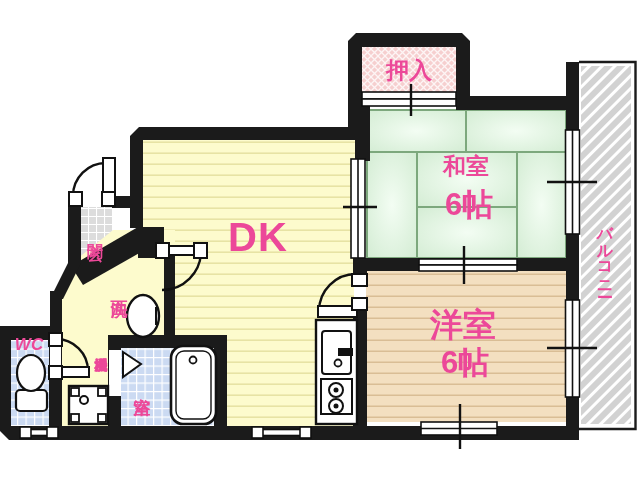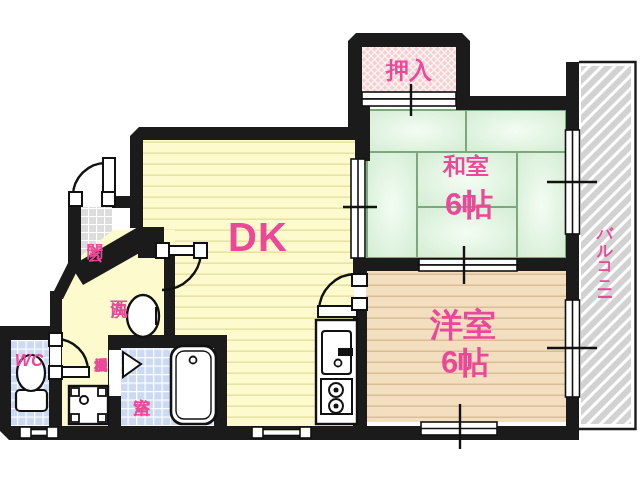--- a/index.html
+++ b/index.html
@@ -2,21 +2,21 @@
 <html><head>
 <meta charset="utf-8">
 <style>
   html,body{margin:0;padding:0;background:#fff;}
   .stage{position:relative;width:640px;height:480px;background:#ffffff;overflow:hidden;
          font-family:"Liberation Sans", sans-serif;}
   .stage svg{position:absolute;left:0;top:0;}
   .lbl{position:absolute;transform:translate(-50%,-50%);color:#ec4899;font-weight:900;
        white-space:nowrap;line-height:1;text-align:center;}
   .vert{writing-mode:vertical-rl;}
-  .it{font-style:italic;margin-top:16px;}
+  .it{font-style:italic;}
 </style>
 </head>
 <body>
 
 <div class="stage">
 <svg width="640" height="480" viewBox="0 0 640 480">
   <defs>
     <pattern id="stripesY" width="10" height="11" patternUnits="userSpaceOnUse">
       <path d="M0,10.5 H10" stroke="#e7e3a4" stroke-width="2.2"></path>
     </pattern>

